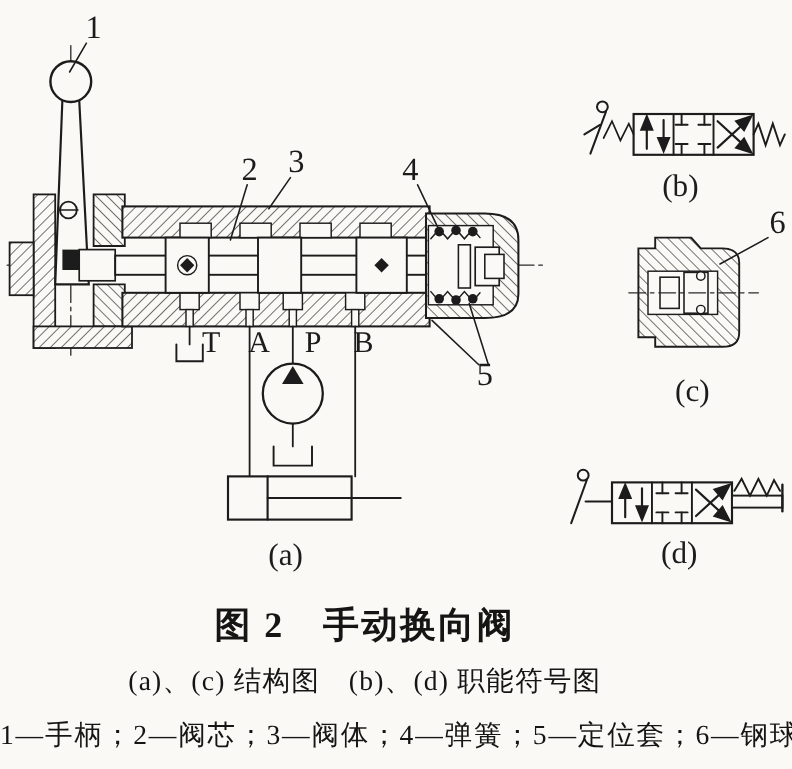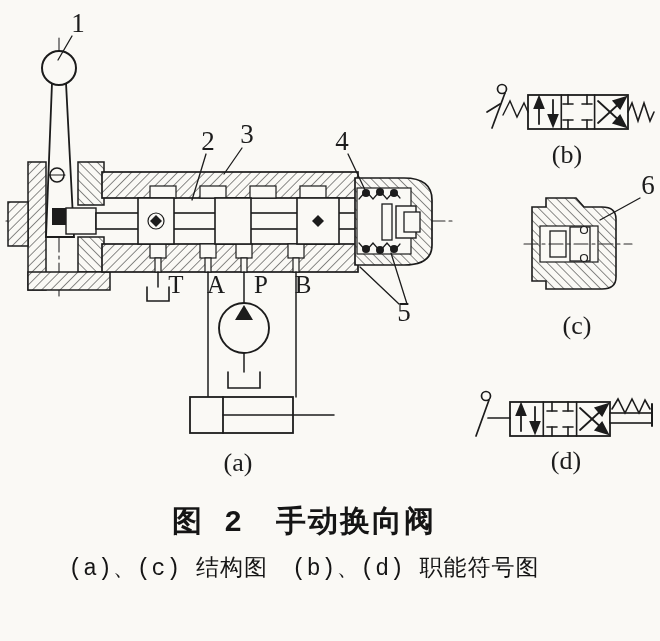--- a/index.html
+++ b/index.html
@@ -15,21 +15,21 @@
   svg text{
     font-family:"Liberation Serif", serif;
     fill:#1c1c1c;
   }
   .callout{font-size:27px;}
   .portletter{font-size:25px;}
   .sublabel{font-size:26px;}
   .cap{
     position:absolute;left:0;width:608px;
     text-align:center;
-    font-family:Liberation Mono, monospace;
+    font-family:Liberation Serif, serif;
     color:#151515;
   }
   .cap-title{top:501px;font-size:30px;font-weight:bold;letter-spacing:2px;}
   .cap-sub{top:552px;font-size:23px;letter-spacing:1px;}
   .cap-legend{top:597px;font-size:23px;letter-spacing:1.5px;white-space:nowrap;}
 </style>
 </head>
 <body>
 
 <div class="page">
@@ -229,14 +229,15 @@
       <circle cx="486" cy="396" r="4.5" fill="#faf9f5"></circle>
       <line x1="489" y1="400" x2="476" y2="436"></line>
       <line x1="488" y1="418" x2="510" y2="418"></line>
     </g>
     <text class="sublabel" x="566" y="469" text-anchor="middle">(d)</text>
   </g>
 </svg>
 
   <div class="cap cap-title">图 2　手动换向阀</div>
   <div class="cap cap-sub">(a)、(c) 结构图　(b)、(d) 职能符号图</div>
+  <div class="cap cap-legend">1—手柄；2—阀芯；3—阀体；4—弹簧；5—定位套；6—钢球</div>
 
 </div>
 
 </body></html>

